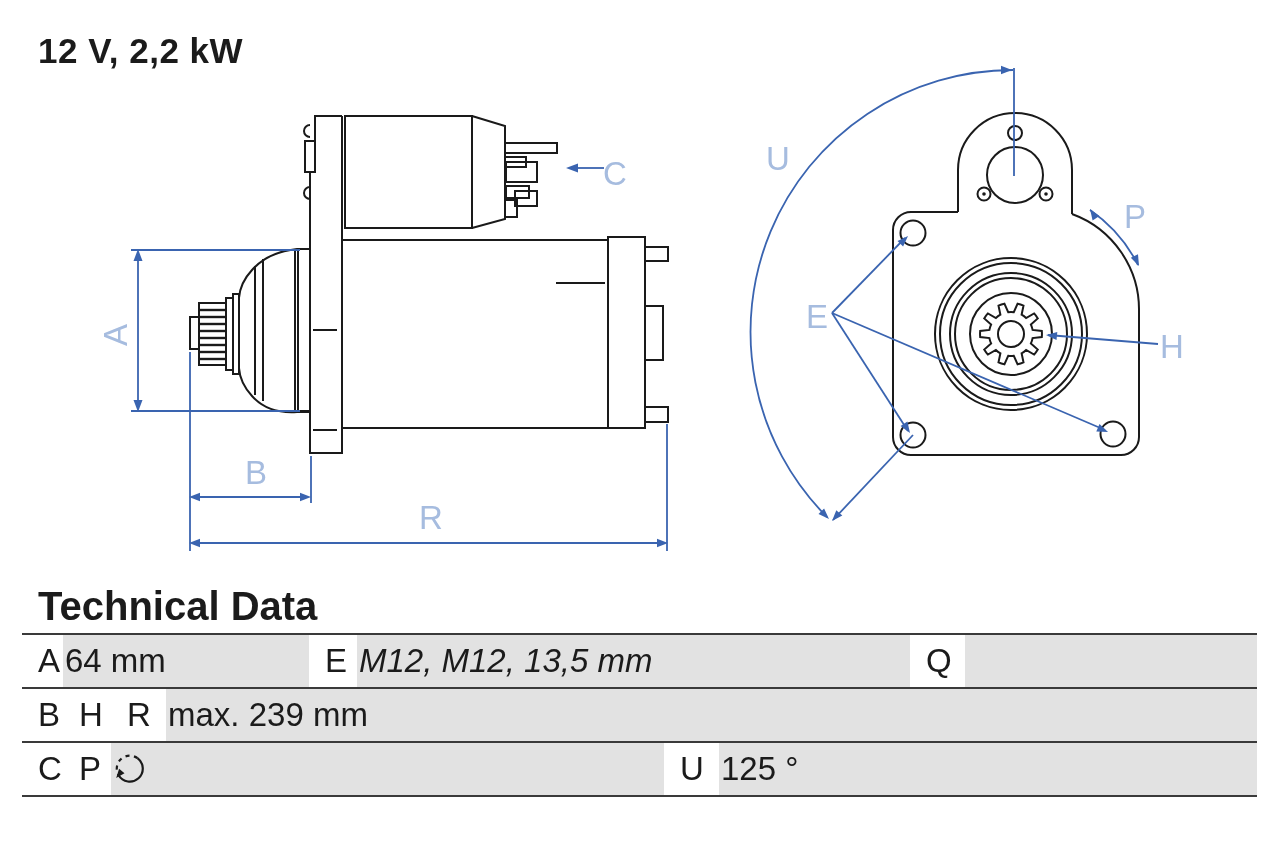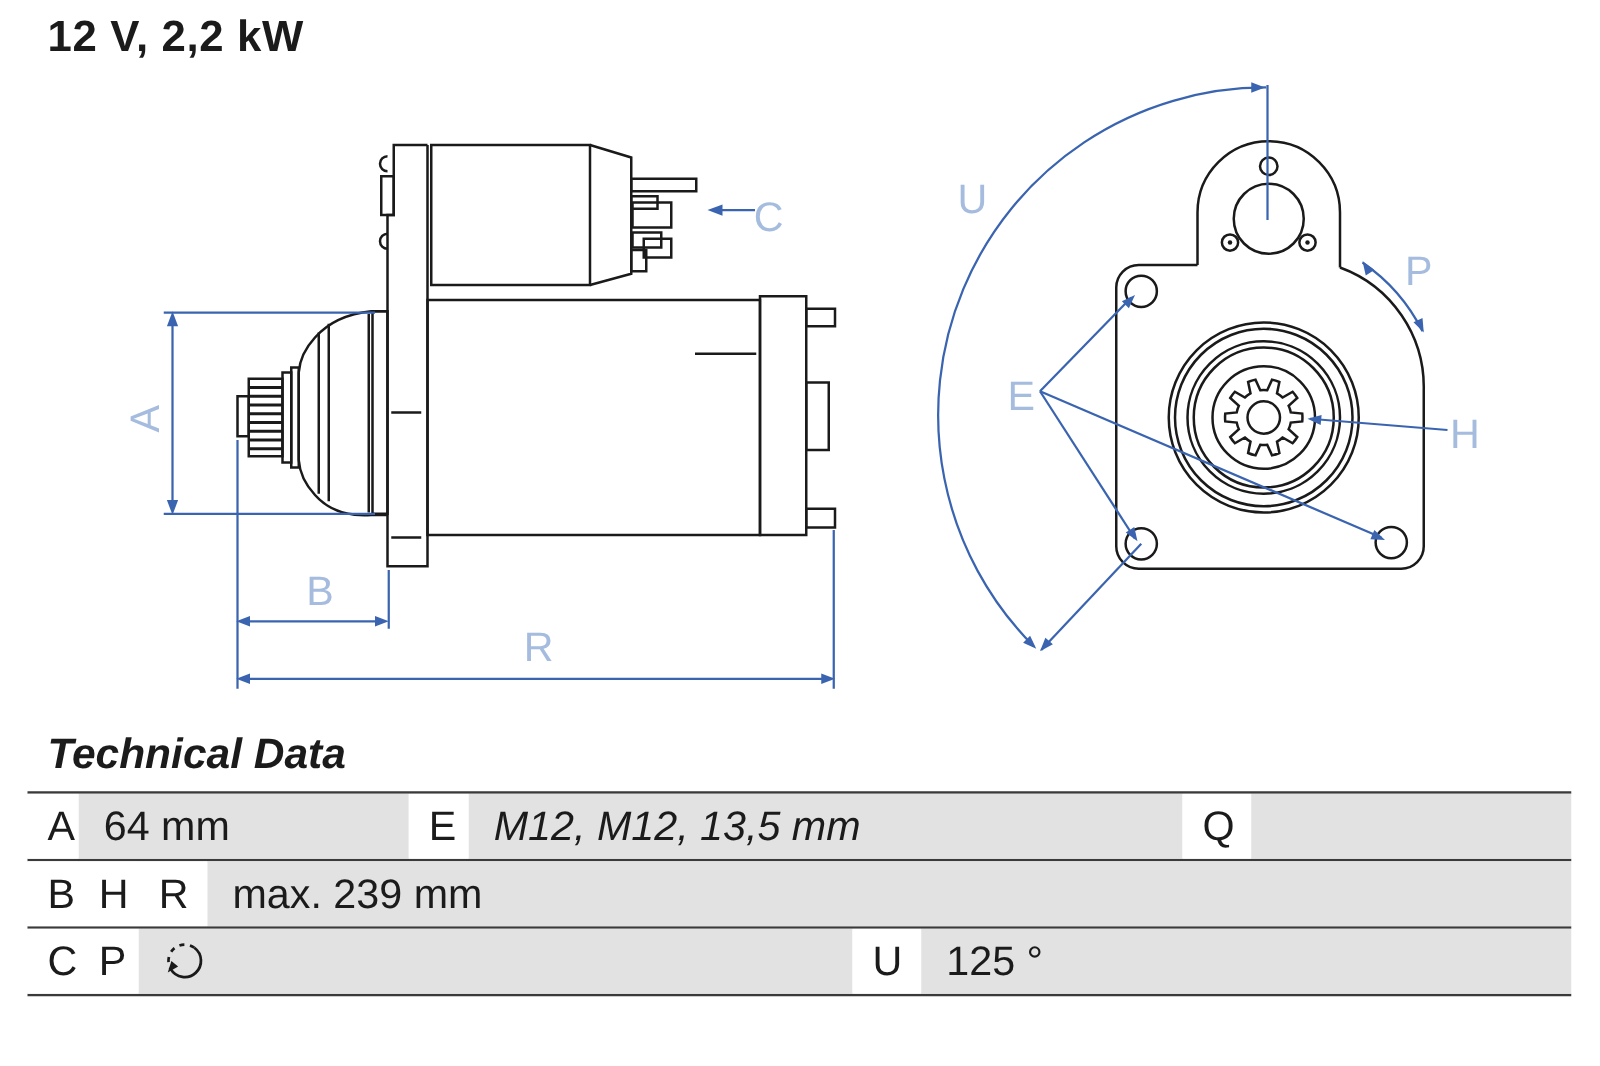--- a/index.html
+++ b/index.html
@@ -1,24 +1,24 @@
 <!DOCTYPE html>
 <html><head>
 <meta charset="utf-8">
 <style>
   html,body{margin:0;padding:0;background:#ffffff;}
   body{width:1280px;height:853px;position:relative;font-family:"Liberation Sans",sans-serif;color:#1b1b1b;overflow:hidden;}
-  .page-title{position:absolute;left:38px;top:10px;font-size:35px;font-weight:700;letter-spacing:0.5px;}
-  .section-heading{position:absolute;left:38px;top:584px;font-size:34px;font-weight:700;font-style:italic;}
+  .page-title{position:absolute;left:38px;top:31px;font-size:35px;font-weight:700;letter-spacing:0.5px;}
+  .section-heading{position:absolute;left:38px;top:584px;font-size:40px;font-weight:700;}
   .diagram-svg{position:absolute;left:0;top:0;}
   .tech-table{position:absolute;left:22px;top:633px;width:1235px;border-bottom:2px solid #3a3a3a;}
   .t-row{display:flex;height:52px;border-top:2px solid #3a3a3a;align-items:stretch;}
   .cell{display:flex;align-items:center;font-size:33px;}
   .cell.letter{background:#ffffff;padding-left:16px;}
-  .cell.value{background:#e2e2e2;padding-left:20px;}
+  .cell.value{background:#e2e2e2;padding-left:2px;}
   .w-l1{width:25px;flex:none;}
   .w-v1{width:244px;flex:none;}
   .w-l2{width:32px;flex:none;}
   .w-v2{width:551px;flex:none;font-style:italic;}
   .w-l3{width:39px;flex:none;}
   .w-v3{flex:1;}
   .dimline{stroke:#3a64b0;stroke-width:1.8;fill:none;}
   .dimfill{fill:#3a64b0;stroke:none;}
   .blk{stroke:#1a1a1a;stroke-width:2;fill:none;}
   .dimletter{fill:#a6bcdf;font-family:"Liberation Sans",sans-serif;font-size:33px;}

